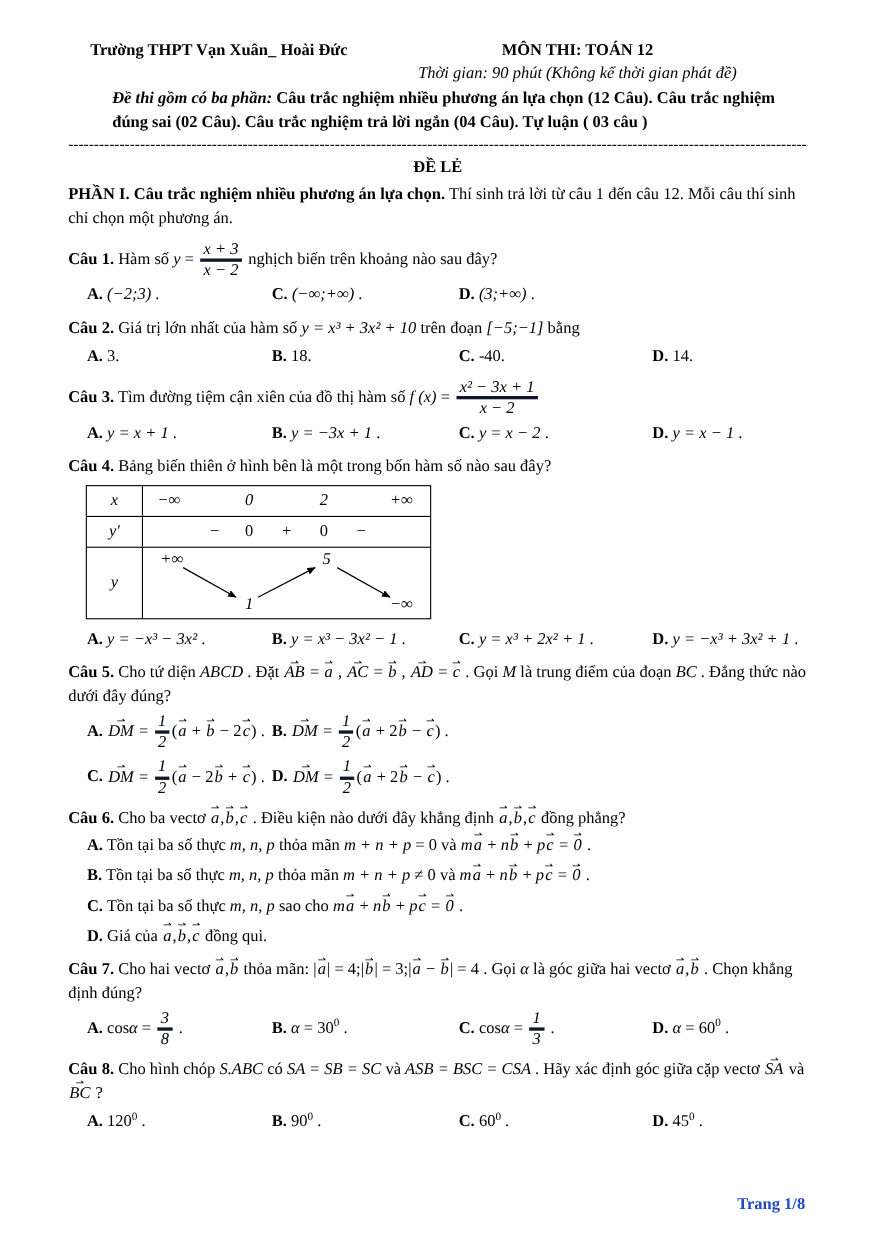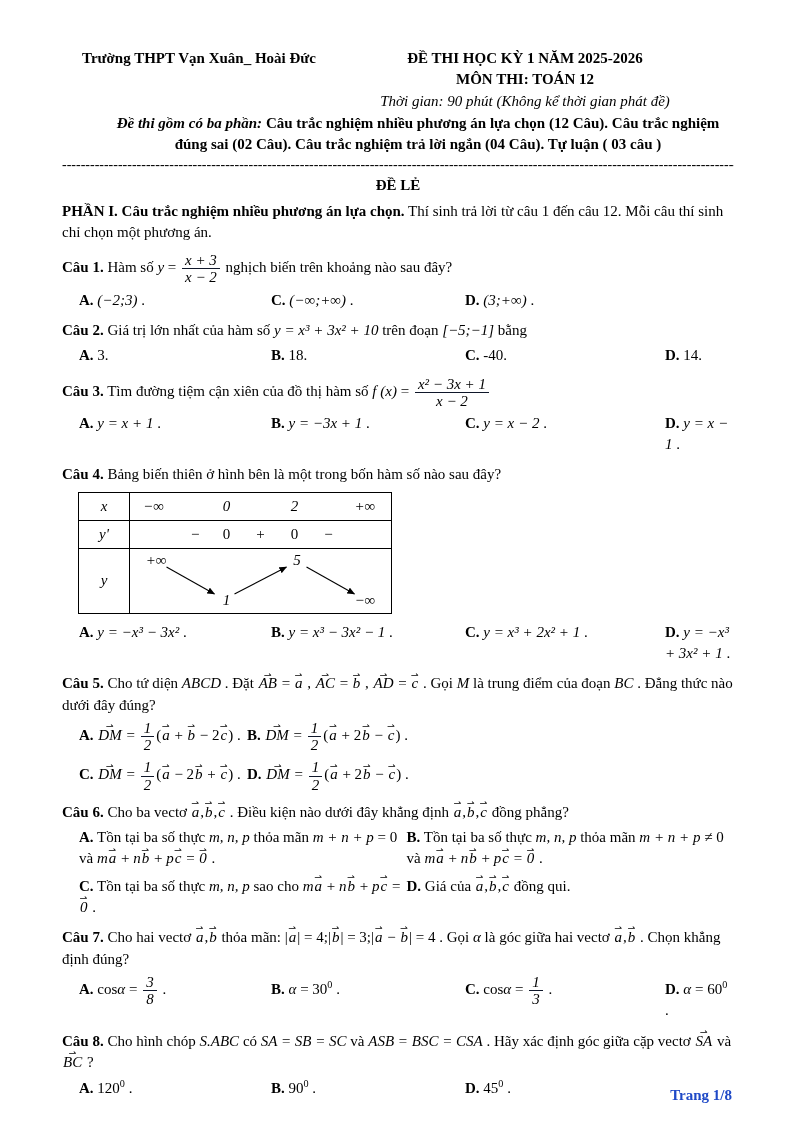--- a/index.html
+++ b/index.html
@@ -1,41 +1,41 @@
 <!DOCTYPE html>
 <html><head>
 <meta charset="utf-8">
 <style>
   html,body{margin:0;padding:0;background:#ffffff;}
   .page{width:794px;height:1122px;margin:0 auto;background:#fff;color:#000;
         font-family:"Liberation Serif","DejaVu Serif",serif;font-size:15px;line-height:1.42;
-        padding:48px 60px 30px 62px;box-sizing:border-box;position:relative;overflow:hidden;}
+        padding:36px 60px 30px 62px;box-sizing:border-box;position:relative;overflow:hidden;}
   .hdr{display:flex;align-items:flex-start;}
   .hdr-left{font-weight:bold;padding-left:20px;white-space:nowrap;}
   .hdr-right{flex:1;text-align:center;}
   .bold{font-weight:bold;}
   .hdr-duration{font-style:italic;}
-  .structure{text-align:center;font-weight:bold;margin-top:1px;margin-left:40px;}
+  .structure{font-weight:bold;margin-top:1px;margin-left:40px;}
   .structure i{font-weight:bold;}
   .sep{white-space:nowrap;overflow:hidden;text-align:center;font-size:14px;}
   .variant{text-align:center;font-weight:bold;}
   .part-intro{margin-top:4px;}
   .question{margin-top:9px;}
   .q-label{font-weight:bold;}
   .opts{display:grid;padding-left:17px;margin-top:4px;row-gap:6px;align-items:baseline;}
-  .opts-4{grid-template-columns:168px 170px 176px 1fr;gap:24px;}
+  .opts-4{grid-template-columns:168px 170px 176px 1fr;}
   .opts-2{grid-template-columns:168px 1fr;}
-  .opts-1{grid-template-columns:1fr 1fr;}
+  .opts-1{grid-template-columns:1fr;}
   .opt b{font-weight:bold;}
   .mt{font-style:italic;}
   .vec{position:relative;display:inline-block;font-style:italic;margin:0 1px;}
   .vec::after{content:"⇀";position:absolute;left:50%;top:-0.62em;transform:translateX(-50%);
               font-size:0.62em;font-style:normal;font-family:"DejaVu Sans",sans-serif;}
   .frac{display:inline-block;vertical-align:middle;text-align:center;font-style:italic;margin:0 2px;line-height:1.08;}
-  .fnum{display:block;border-bottom:1px solid #0f172a;padding:0 3px;}
+  .fnum{display:block;border-bottom:3px solid #0f172a;padding:0 3px;}
   .fden{display:block;padding:0 3px;}
   sup{font-size:0.68em;}
   .bbt{width:312px;border:1px solid #000;margin:6px 0 8px 16px;}
   .bbt-row{display:flex;border-top:1px solid #000;}
   .bbt-row:first-child{border-top:none;}
   .bbt-head{width:50px;border-right:1px solid #000;display:flex;align-items:center;justify-content:center;font-style:italic;}
   .bbt-cells{position:relative;flex:1;}
   .row-x .bbt-cells,.row-d .bbt-cells{height:27px;line-height:27px;}
   .row-y .bbt-cells{height:64px;}
   .pos{position:absolute;transform:translateX(-50%);font-style:italic;white-space:nowrap;}
@@ -45,21 +45,20 @@
 </style>
 </head>
 <body>
 
 <div class="page">
 
   <header>
     <div class="hdr">
       <div class="hdr-left">Trường THPT Vạn Xuân_ Hoài Đức</div>
       <div class="hdr-right">
-        <div class="bold">ĐỀ THI HỌC KỲ 1 NĂM 2025-2026</div>
         <div class="bold">MÔN THI: TOÁN 12</div>
         <div class="hdr-duration">Thời gian: 90 phút (Không kể thời gian phát đề)</div>
       </div>
     </div>
     <div class="structure"><i>Đề thi gồm có ba phần: </i><span>Câu trắc  nghiệm nhiều phương án lựa chọn (12 Câu). Câu trắc nghiệm đúng sai (02 Câu). Câu trắc nghiệm trả lời ngắn (04 Câu). Tự luận ( 03 câu )</span></div>
     <div class="sep">--------------------------------------------------------------------------------------------------------------------------------------------------------------------------------</div>
     <div class="variant">ĐỀ LẺ</div>
   </header>
 
   <div class="part-intro"><b>PHẦN I. Câu trắc  nghiệm nhiều phương án lựa chọn.</b><span> Thí sinh trả lời từ câu 1 đến câu 12. Mỗi câu thí sinh chỉ chọn một phương án.</span></div>
@@ -179,20 +178,21 @@
       <div class="opt"><b>C.</b> <span>cos<span class="mt">α</span> = <span class="frac"><span class="fnum">1</span><span class="fden">3</span></span> .</span></div>
       <div class="opt"><b>D.</b> <span><span class="mt">α</span> = 60<sup>0</sup> .</span></div>
     </div>
   </section>
 
   <section class="question">
     <div class="q-line"><b class="q-label">Câu 8.</b> <span>Cho hình chóp <span class="mt">S.ABC</span>  có <span class="mt">SA = SB = SC</span>  và <span class="mt">ASB = BSC = CSA</span> . Hãy xác định góc giữa cặp vectơ <span class="vec">SA</span>  và <span class="vec">BC</span> ?</span></div>
     <div class="opts opts-4">
       <div class="opt"><b>A.</b> <span>120<sup>0</sup> .</span></div>
       <div class="opt"><b>B.</b> <span>90<sup>0</sup> .</span></div>
+      <div class="opt"><b>C.</b> <span>60<sup>0</sup> .</span></div>
       <div class="opt"><b>D.</b> <span>45<sup>0</sup> .</span></div>
     </div>
   </section>
 
   <div class="footer">
     <span class="page-num" style="color: rgb(31, 73, 199); margin-left: 47px;">Trang 1/8</span>
   </div>
 
 </div>
 

